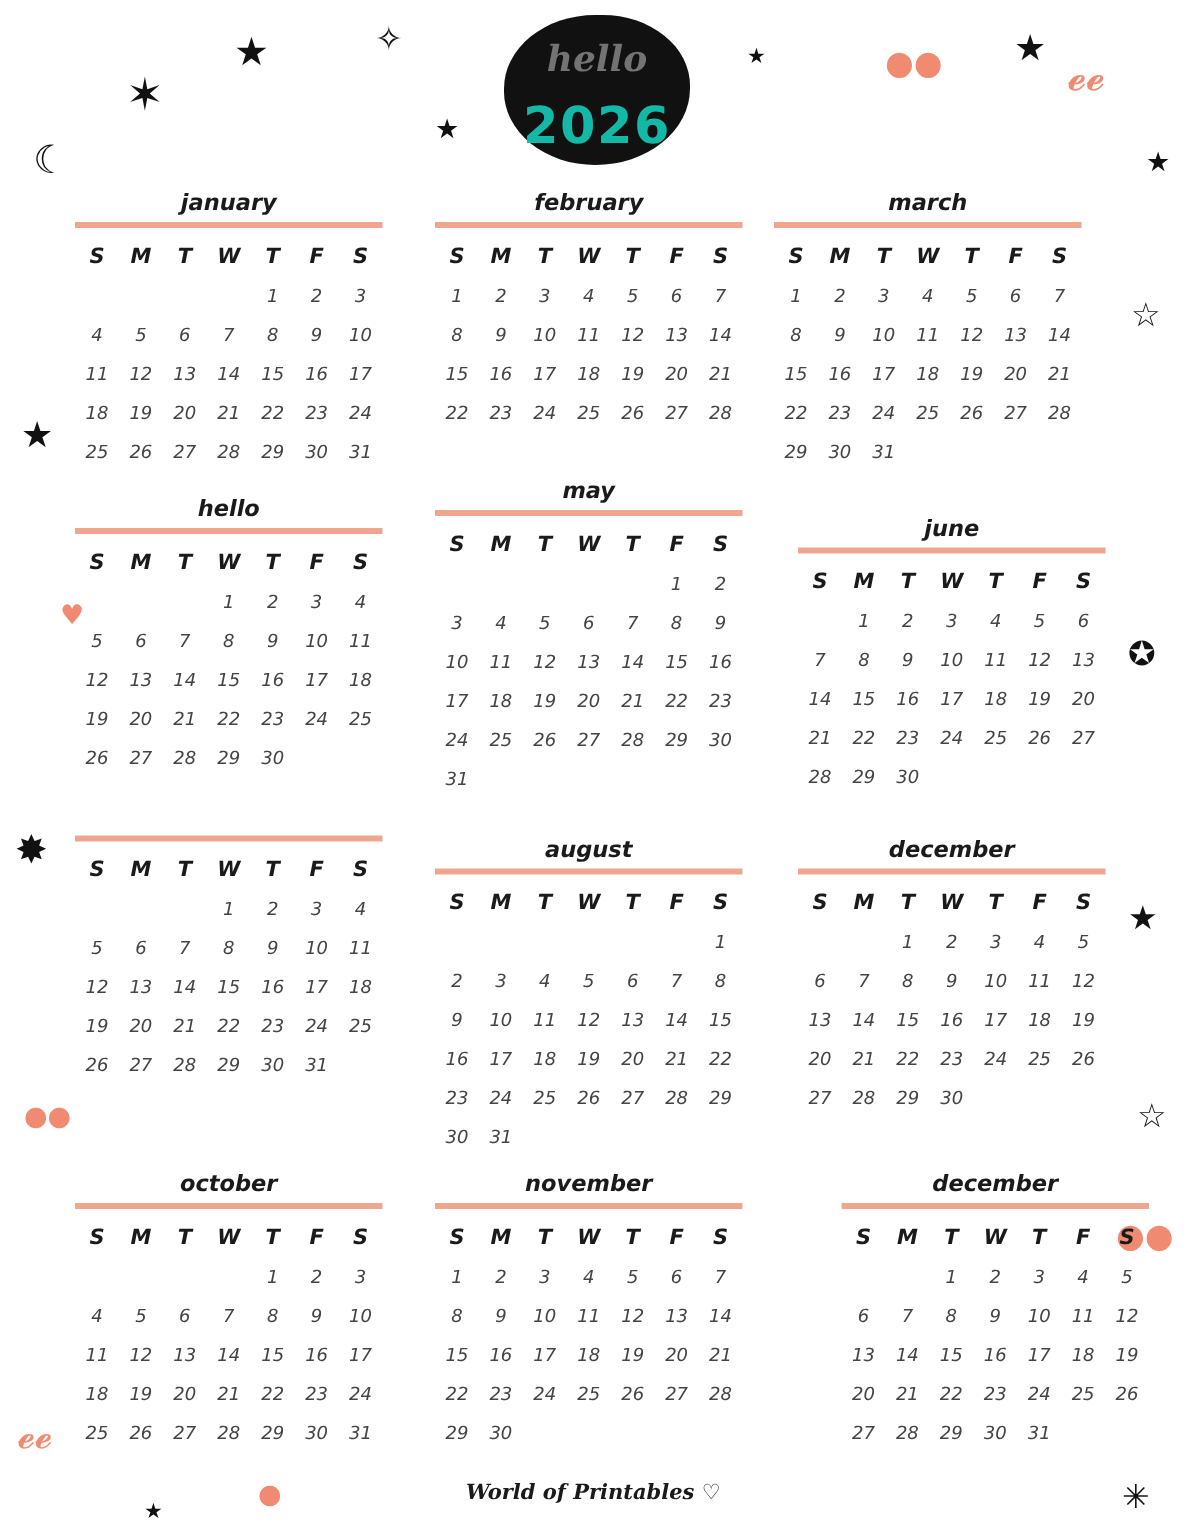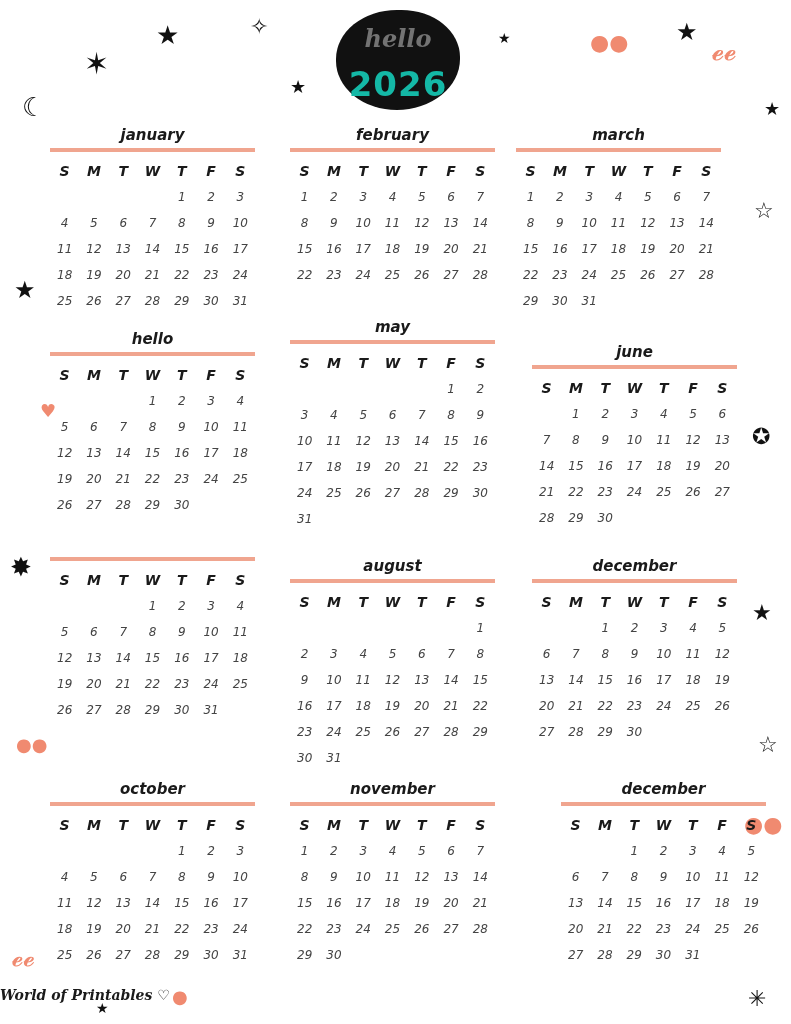--- a/index.html
+++ b/index.html
@@ -12,21 +12,21 @@
   .year { position:absolute; left:0; right:0; top:54px; text-align:center; color:#14b8a6;
           font-weight:bold; font-size:34px; letter-spacing:1px; }
   .month { position:absolute; width:205px;font-style:italic; }
   .month-title { text-align:center; font-weight:bold; font-size:15px; height:22px; line-height:22px; }
   .month-rule { height:4px; background:#f0a58f; margin-top:2px; }
   .grid { display:grid; grid-template-columns:repeat(7, 1fr); margin-top:6px; }
   .dow { text-align:center; font-weight:bold; font-size:14px; height:26px; line-height:26px; }
   .day { text-align:center; font-size:12px; color:#444; height:26px; line-height:26px; }
   .deco { position:absolute; font-size:18px; color:#111; }
   .deco.peach { color:#f08a70; }
-  .footer { position:absolute; left:0; right:0; top:987px; 
+  .footer { position:absolute; left:0; right:0; top:987px; text-align:center;
             font-family:"DejaVu Serif", serif; font-style:italic; font-weight:bold; font-size:14px; }
 </style>
 </head>
 <body>
 
 <div class="header-badge">
   <div class="hello">hello</div>
   <div class="year">2026</div>
 </div>
 

